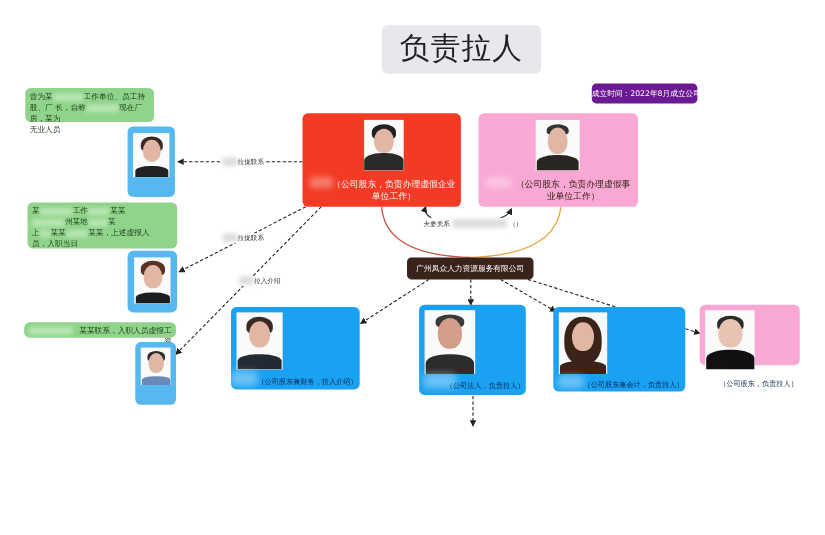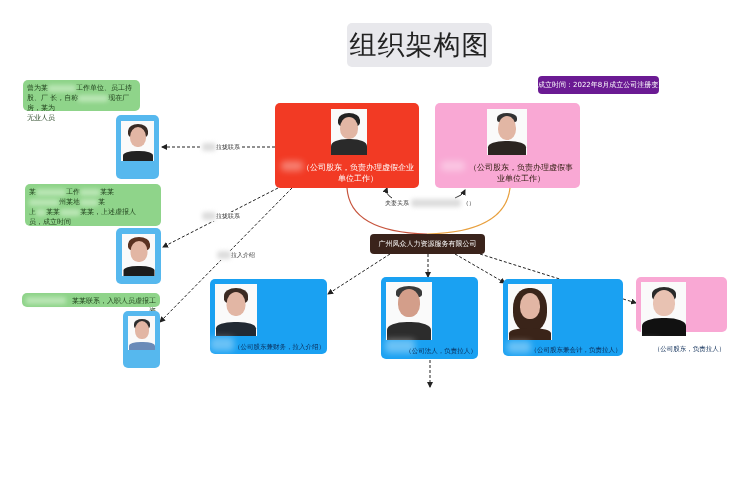--- a/index.html
+++ b/index.html
@@ -7,21 +7,21 @@
   body { position: relative; font-family: "DejaVu Sans", sans-serif; color: #222; }
   #canvas { position: absolute; left: 0; top: 0; width: 750px; height: 486px; }
   svg.links { position: absolute; left: 0; top: 0; width: 750px; height: 486px; pointer-events: none; }
 
   .title {
     position: absolute; left: 347px; top: 23px; width: 145px; height: 44px;
     background: #e8e8ec; border-radius: 5px;
     font-size: 27px; line-height: 44px; text-align: center; color: #222; letter-spacing: 1px;
   }
   .date-badge {
-    position: absolute; left: 538px; top: 76px; width: 121px; height: 18px;
+    position: absolute; left: 538px; top: 76px; width: 96px; height: 18px;
     background: #6b1a93; border-radius: 4px; color: #fff;
     font-size: 7px; line-height: 18px; text-align: center; white-space: nowrap;
   }
 
   .card { position: absolute; border-radius: 5px; }
   .card .photo {
     position: absolute; background: #fafafa; overflow: hidden;
     display: flex; align-items: flex-end; justify-content: center;
   }
   .card .photo .head {
@@ -85,21 +85,21 @@
     <path d="M510 188 Q505 232 427 234" fill="none" stroke="#e8a03e" stroke-width="1.2"></path>
 
     <line x1="390" y1="254" x2="328" y2="294" stroke="#222" stroke-width="1" stroke-dasharray="3,2" marker-end="url(#arr)"></line>
     <line x1="428" y1="254" x2="428" y2="277" stroke="#222" stroke-width="1" stroke-dasharray="3,2" marker-end="url(#arr)"></line>
     <line x1="455" y1="254" x2="505" y2="283" stroke="#222" stroke-width="1" stroke-dasharray="3,2" marker-end="url(#arr)"></line>
     <line x1="480" y1="254" x2="636" y2="303" stroke="#222" stroke-width="1" stroke-dasharray="3,2" marker-end="url(#arr)"></line>
 
     <line x1="430" y1="360" x2="430" y2="387" stroke="#222" stroke-width="1" stroke-dasharray="3,2" marker-end="url(#arr)"></line>
   </svg>
 
-  <div class="title">组织架构图</div>
+  <div class="title">负责拉人</div>
   <div class="date-badge">成立时间：2022年8月成立公司注册变更</div>
 
   <div class="card" style="left:275px;top:103px;width:144px;height:85px;background:#f23a24;">
     <div class="photo" style="left:56px;top:6px;width:36px;height:46px;">
       <div class="hair" style="top:4px;width:22px;height:14px;background:#222;"></div>
       <div class="head" style="top:8px;width:18px;height:22px;"></div>
       <div class="body" style="width:36px;height:16px;background:#2a2a2a;"></div>
     </div>
     <div class="blur-name" style="left:6px;top:58px;width:22px;height:10px;"></div>
     <div class="desc" style="left:24px;top:59px;width:118px;">
@@ -142,21 +142,21 @@
     </div>
   </div>
   <div class="link-label" style="left:201px;top:143px;">
     <span class="blur"></span><span>拉拢联系</span>
   </div>
 
   <div class="note" style="left:25px;top:184px;width:136px;height:42px;">
     <span>某</span><span class="blur" style="width:30px;"></span><span>工作</span><span class="blur" style="width:20px;"></span><span>某某</span><br>
     <span class="blur" style="width:30px;"></span><span>州某地</span><span class="blur" style="width:18px;"></span><span>某</span><br>
     <span>上</span><span class="blur" style="width:10px;"></span><span>某某</span><span class="blur" style="width:20px;"></span><span>某某，上述虚报人</span><br>
-    <span>员，成立时间</span>
+    <span>员，入职当日</span>
   </div>
   <div class="card" style="left:116px;top:228px;width:45px;height:56px;background:#56b8ee;">
     <div class="photo" style="left:6px;top:6px;width:33px;height:42px;">
       <div class="hair" style="top:3px;width:22px;height:14px;background:#5a3222;"></div>
       <div class="head" style="top:7px;width:17px;height:21px;"></div>
       <div class="body" style="width:31px;height:10px;background:#1d1d1d;"></div>
     </div>
   </div>
   <div class="link-label" style="left:201px;top:212px;">
     <span class="blur"></span><span>拉拢联系</span>

